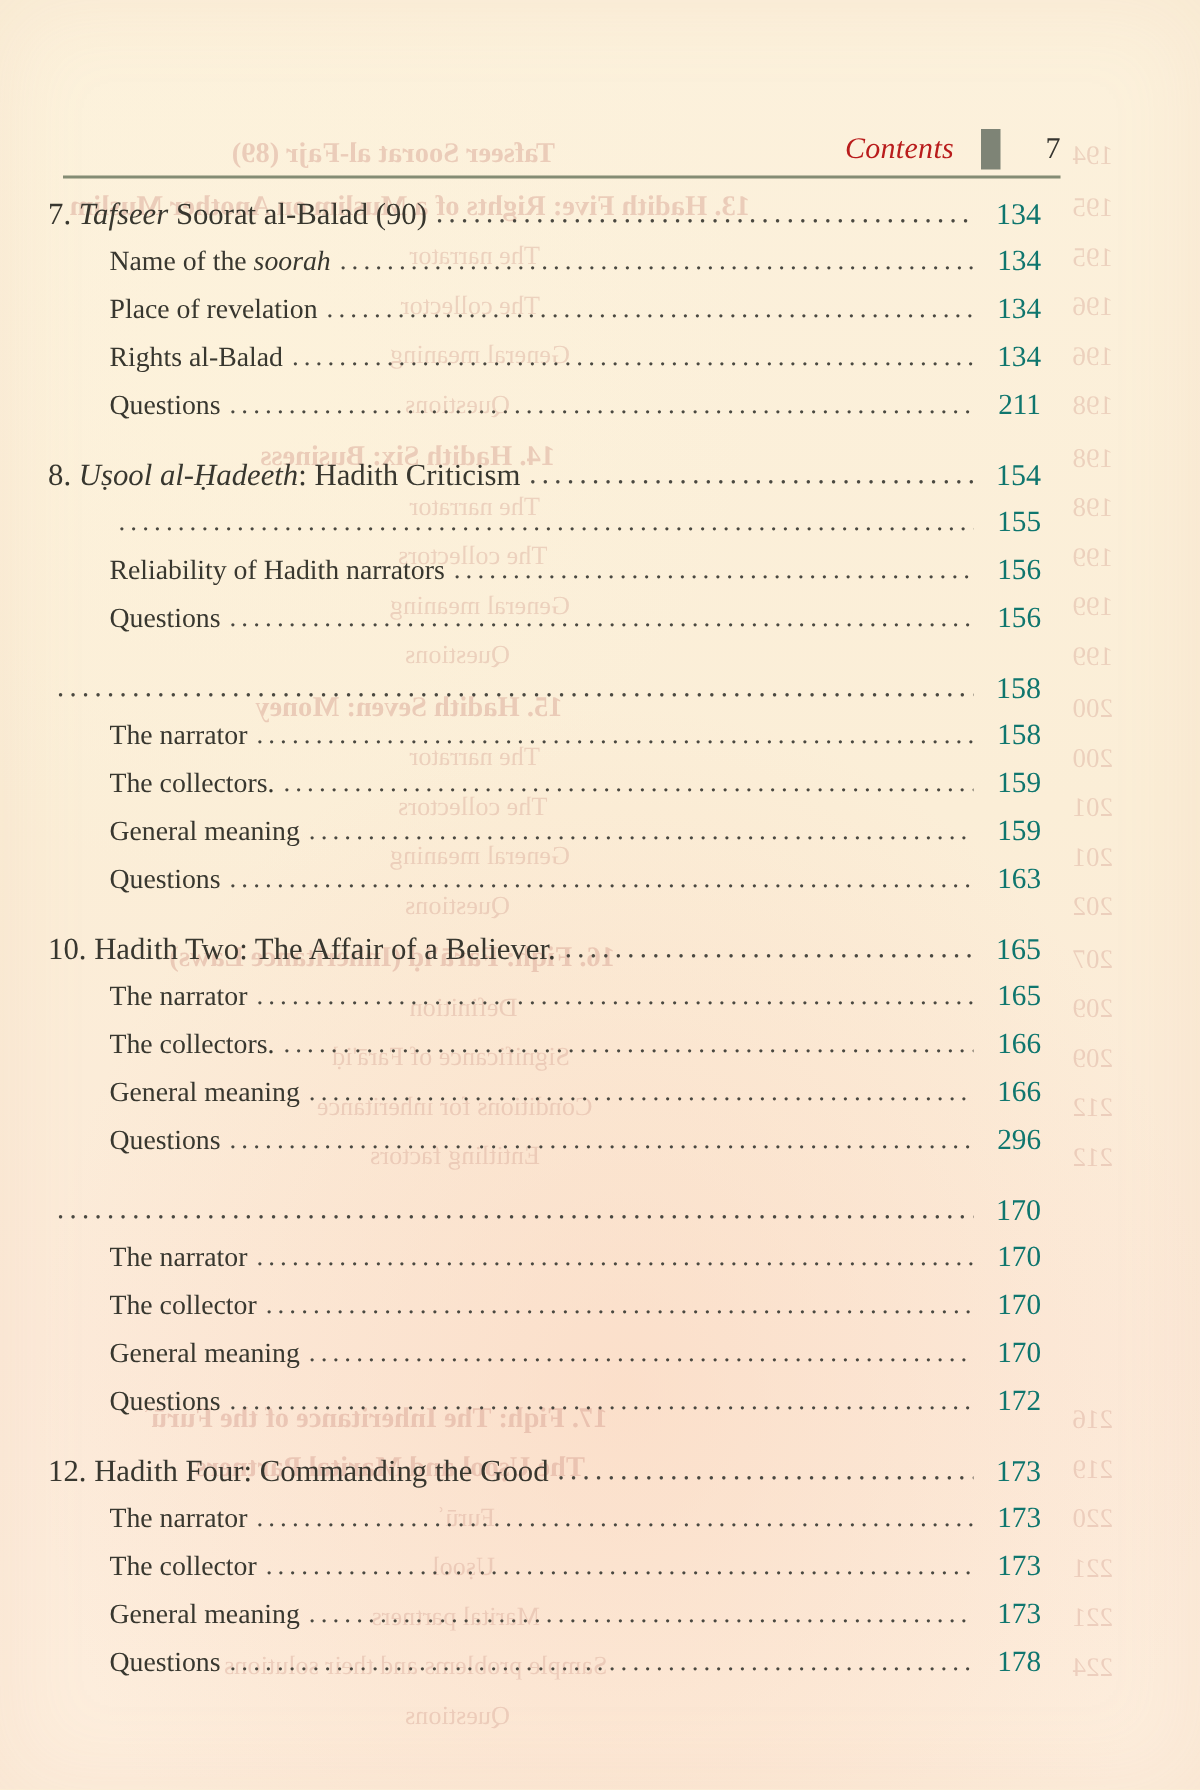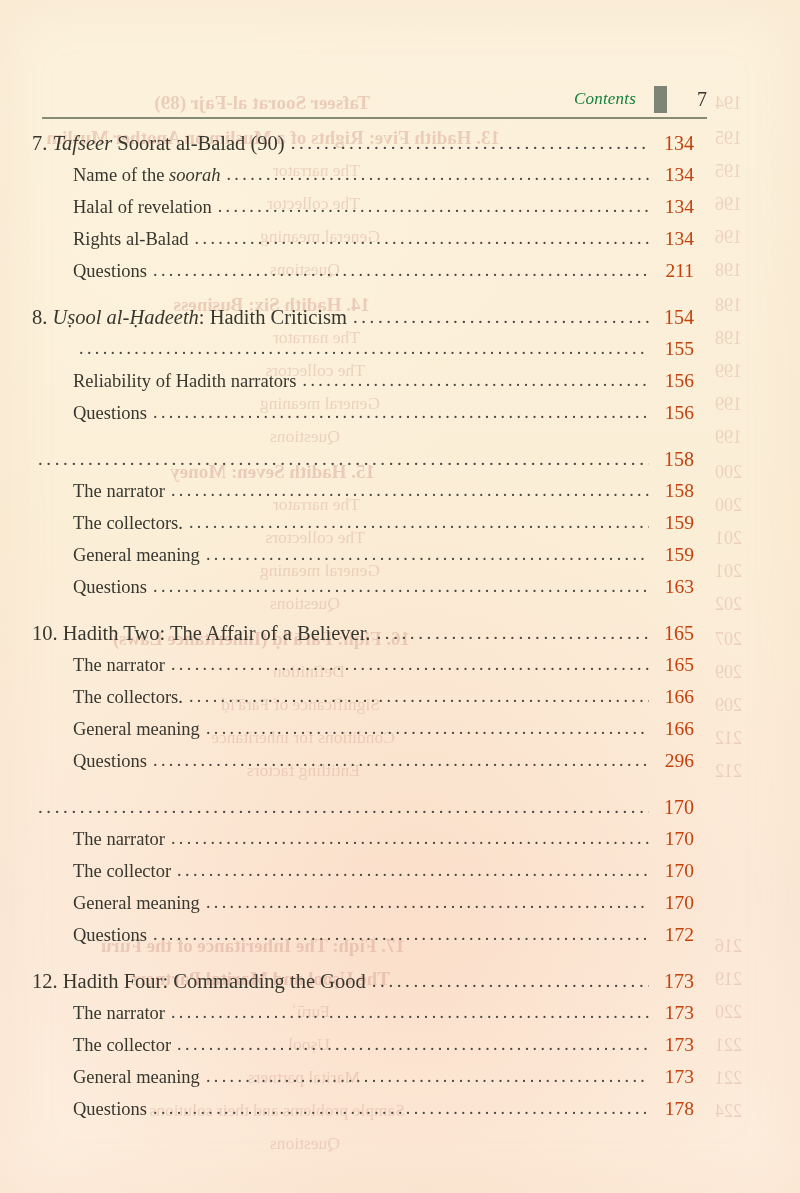--- a/index.html
+++ b/index.html
@@ -63,22 +63,22 @@
     z-index: 5;
   }
   .header-row {
     display: flex;
     align-items: center;
     justify-content: flex-end;
     height: 30px;
   }
   .header-title {
     font-style: italic;
-    font-size: 17px;
-    color: #15803d;
+    font-size: 20px;
+    color: #b91c1c;
     letter-spacing: 0.2px;
   }
   .header-bar {
     width: 13px;
     height: 27px;
     background: #7e8476;
     margin: 0 16px 0 18px;
     flex: none;
   }
   .header-pageno {
@@ -137,21 +137,21 @@
     position: relative;
     top: -1px;
   }
   .toc-row.level-1 .toc-leader { font-size: 19px; letter-spacing: 3.6px; }
 
   .toc-page {
     flex: none;
     width: 40px;
     text-align: right;
     font-size: 20px;
-    color: #c2410c;
+    color: #0f766e;
   }
   .toc-row.level-2 .toc-page { font-size: 19.5px; }
 </style>
 </head>
 <body>
 
 <div class="paper-tint"></div>
 
 <div class="bleed-layer" id="bleed-layer">
     <div class="bleed-line maj" style="top: 92px; left: 430px;">Tafseer Soorat al-Fajr (89)</div>
@@ -228,21 +228,21 @@
         <span class="toc-label">7. <i>Tafseer</i> Soorat al-Balad (90)</span>
         <span class="toc-leader">........................................................................................................................................................................................................</span>
         <span class="toc-page">134</span>
       </div>
       <div class="toc-row level-2">
         <span class="toc-label">Name of the <i>soorah</i></span>
         <span class="toc-leader">........................................................................................................................................................................................................</span>
         <span class="toc-page">134</span>
       </div>
       <div class="toc-row level-2">
-        <span class="toc-label">Halal of revelation</span>
+        <span class="toc-label">Place of revelation</span>
         <span class="toc-leader">........................................................................................................................................................................................................</span>
         <span class="toc-page">134</span>
       </div>
       <div class="toc-row level-2">
         <span class="toc-label">Rights al-Balad</span>
         <span class="toc-leader">........................................................................................................................................................................................................</span>
         <span class="toc-page">134</span>
       </div>
       <div class="toc-row level-2">
         <span class="toc-label">Questions</span>

